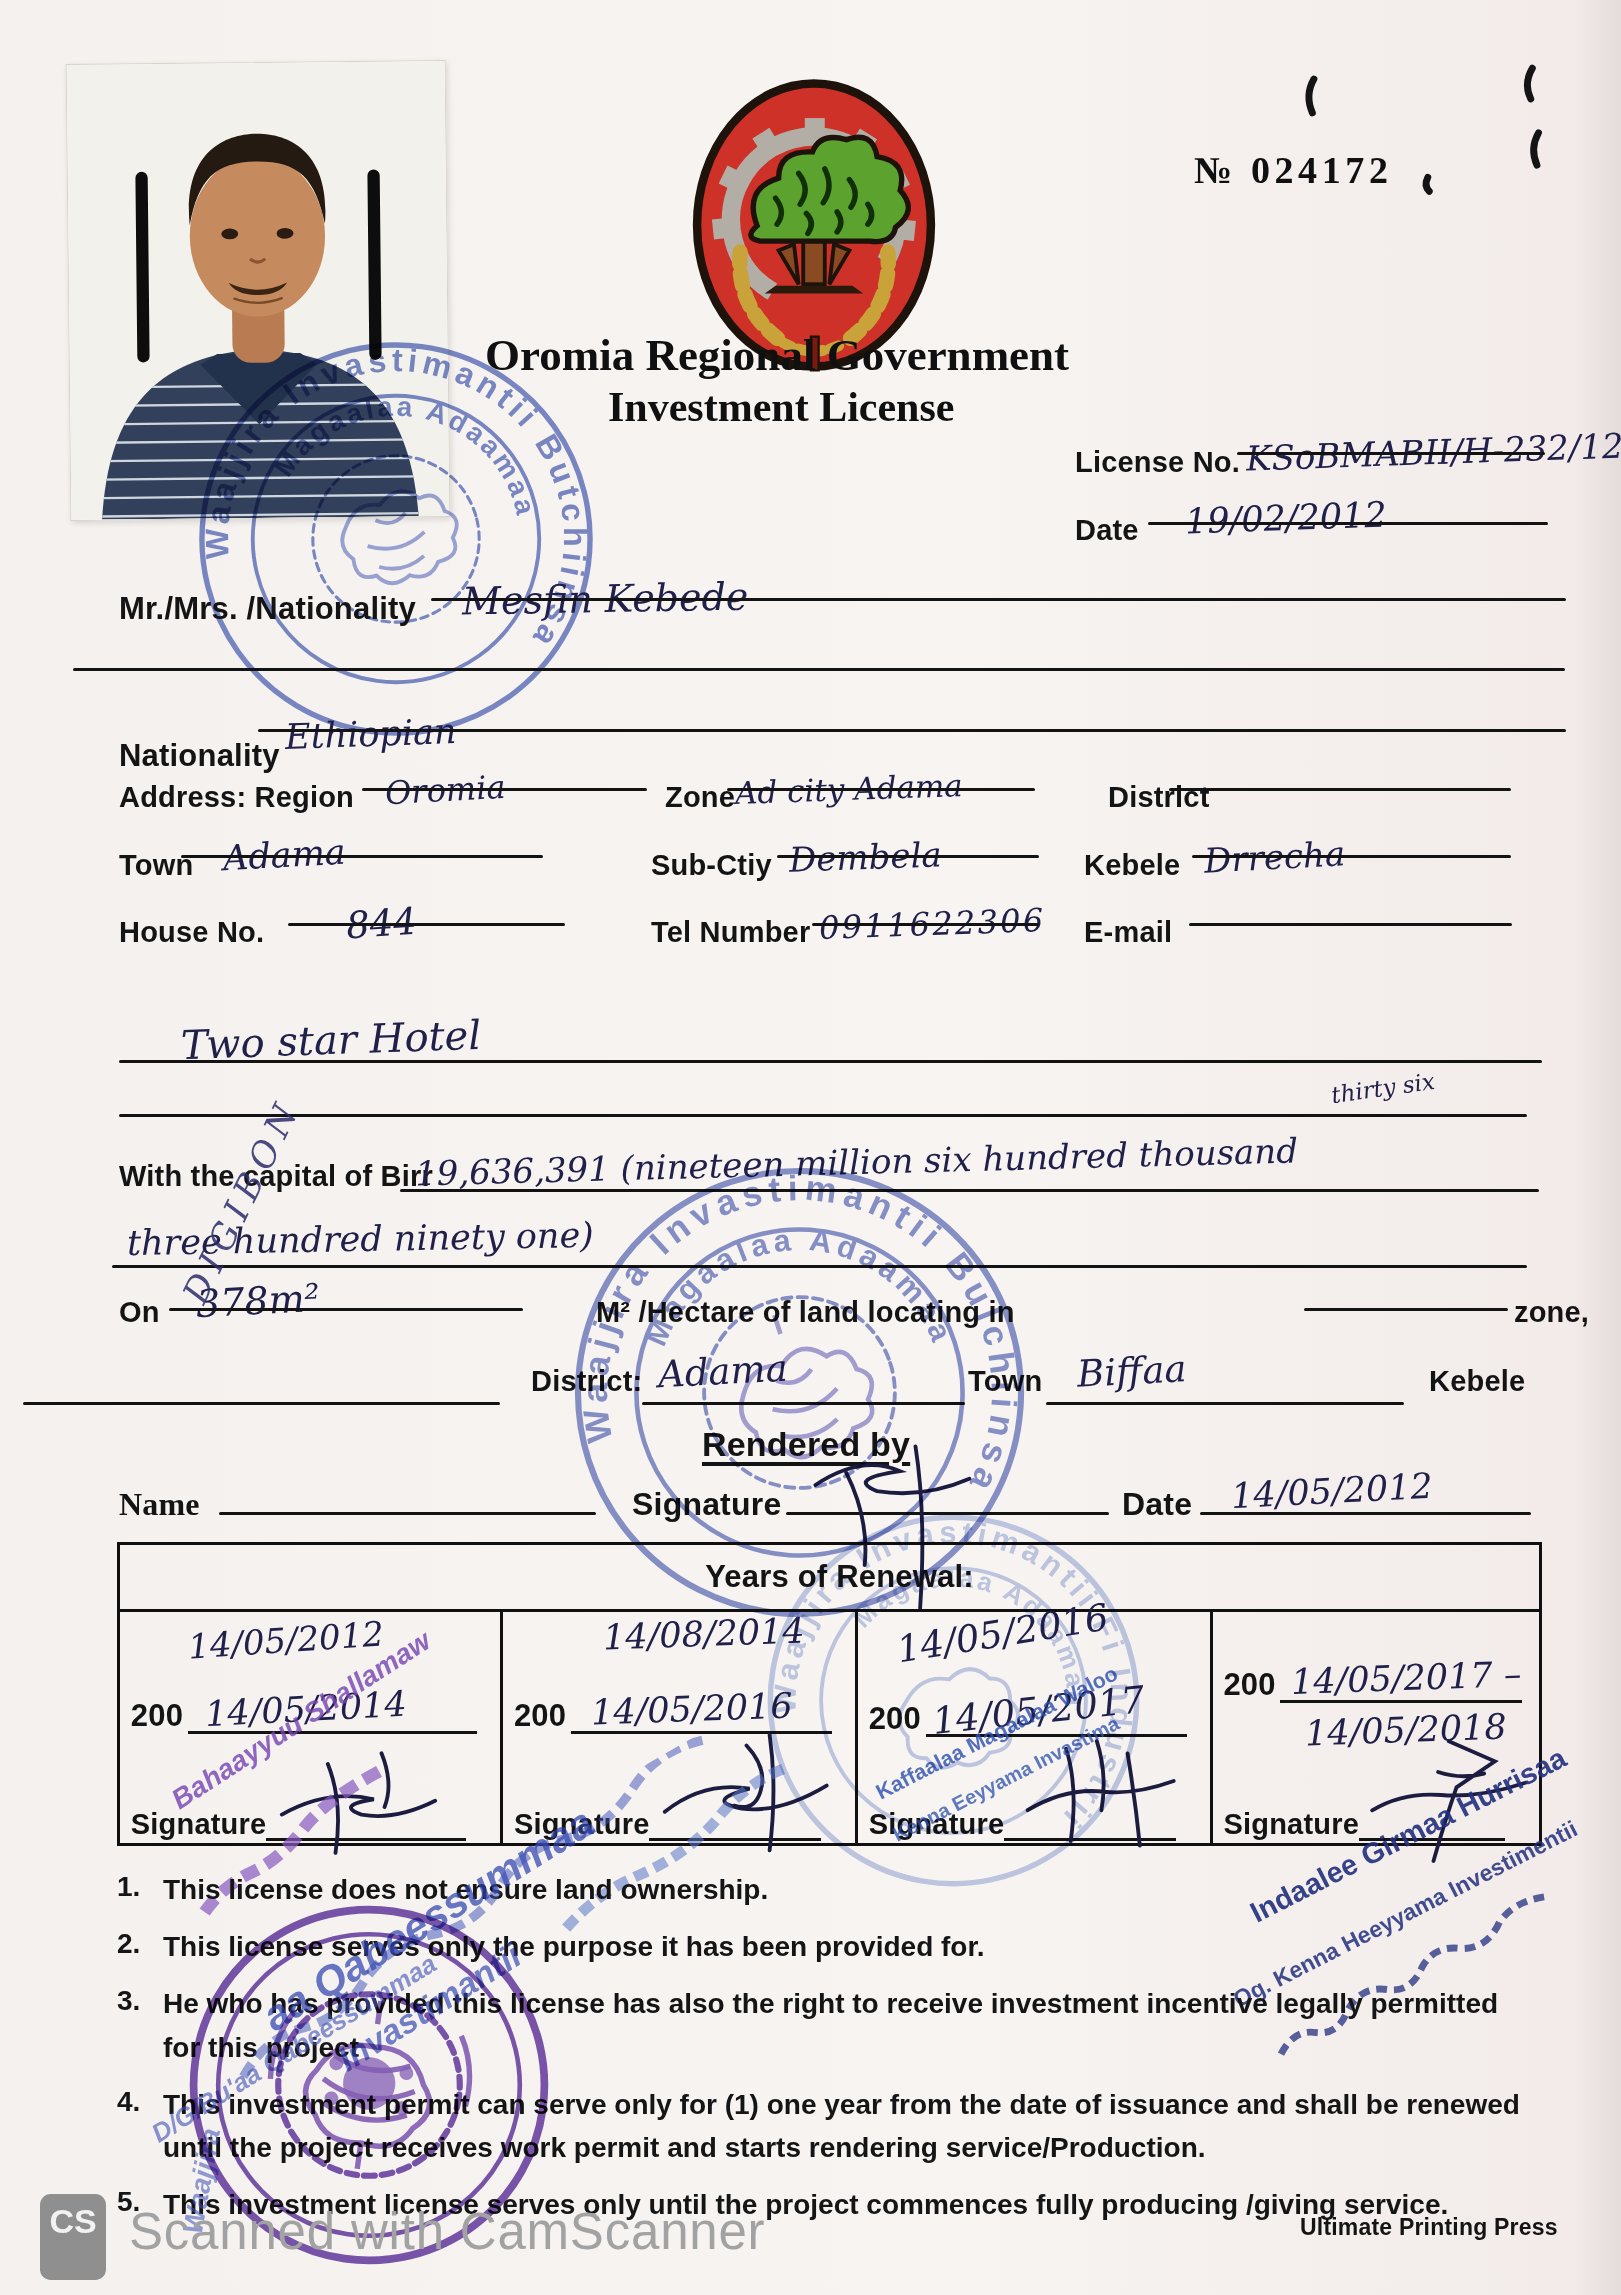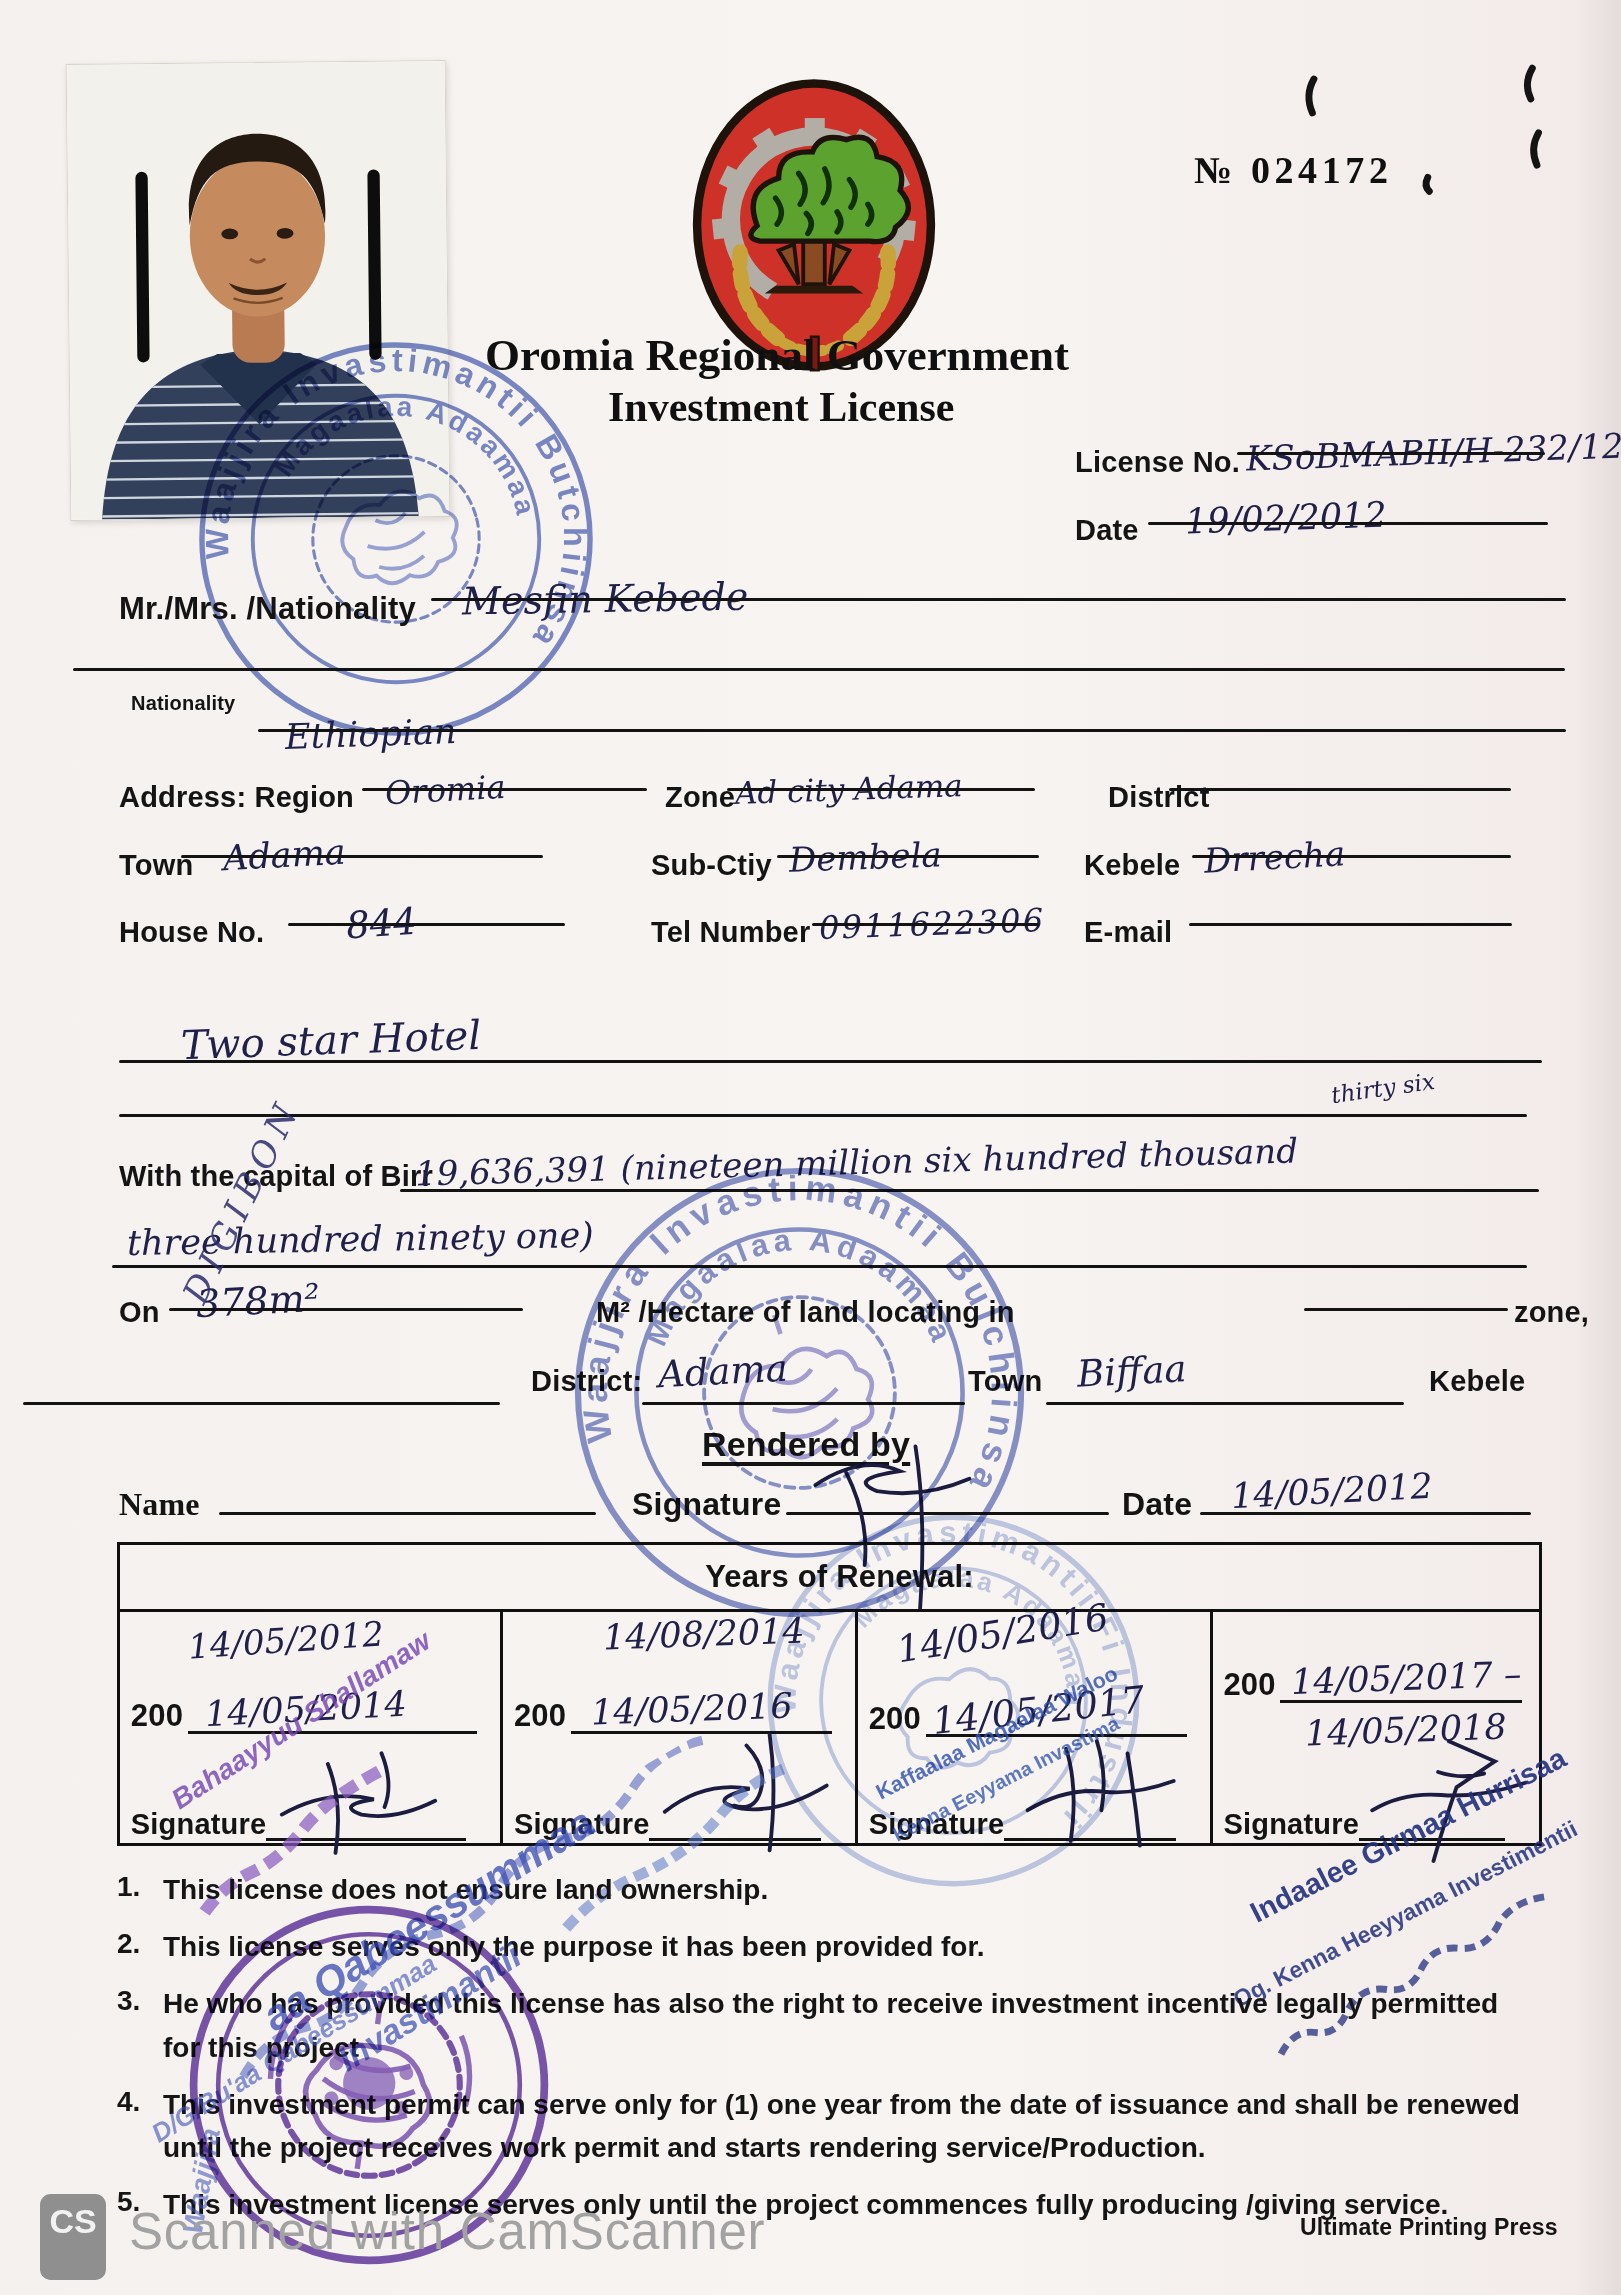--- a/index.html
+++ b/index.html
@@ -139,21 +139,21 @@
   <div class="abs lbl" style="left:1075px;top:514px;">Date</div>
   <div class="abs hw" style="left:1185px;top:498px;font-size:35px;transform:rotate(-2deg);">19/02/2012</div>
   <i class="ln" style="left:1148px;top:522px;width:400px;"></i>
 
   <div class="abs lbl" style="left:119px;top:591px;font-size:31px;">Mr./Mrs. /Nationality</div>
   <div class="abs hw" style="left:462px;top:577px;font-size:38px;transform:rotate(-1deg);">Mesfin Kebede</div>
   <i class="ln" style="left:431px;top:598px;width:1135px;"></i>
 
   <i class="ln" style="left:73px;top:668px;width:1492px;"></i>
 
-  <div class="abs lbl" style="left:119px;top:692px;font-size:20px;margin-left:12px;">Nationality</div>
+  <div class="abs lbl" style="left:119px;top:738px;font-size:31px;">Nationality</div>
   <div class="abs hw" style="left:285px;top:714px;font-size:35px;transform:rotate(-2deg);">Ethiopian</div>
   <i class="ln" style="left:258px;top:729px;width:1308px;"></i>
 
   <div class="abs lbl" style="left:119px;top:781px;">Address: Region</div>
   <div class="abs hw" style="left:385px;top:771px;font-size:32px;transform:rotate(-3deg);">Oromia</div>
   <i class="ln" style="left:362px;top:788px;width:285px;"></i>
   <div class="abs lbl" style="left:665px;top:781px;">Zone</div>
   <div class="abs hw" style="left:735px;top:771px;font-size:31px;transform:rotate(-2deg);">Ad city Adama</div>
   <i class="ln" style="left:727px;top:788px;width:308px;"></i>
   <div class="abs lbl" style="left:1108px;top:781px;">District</div>

